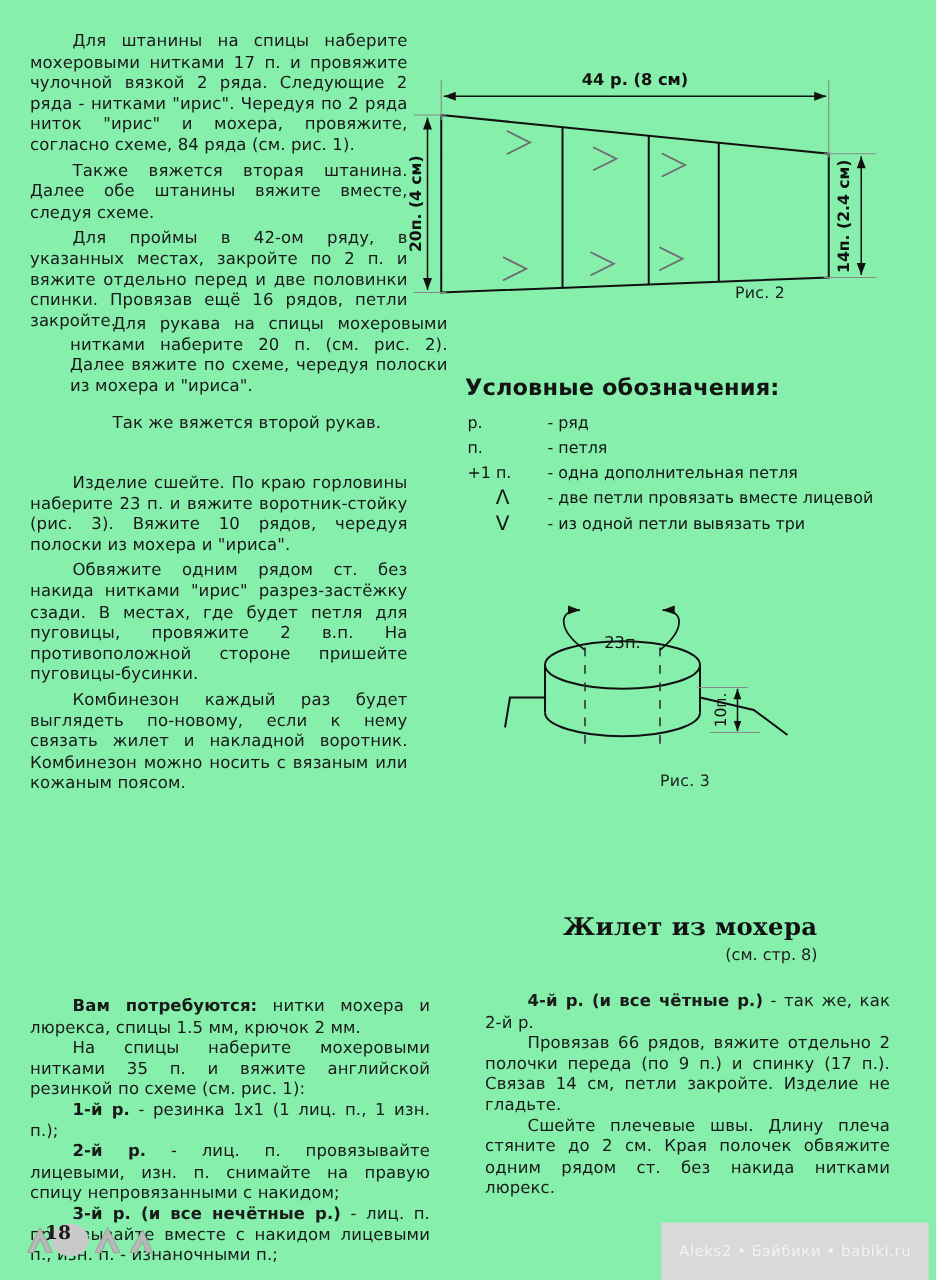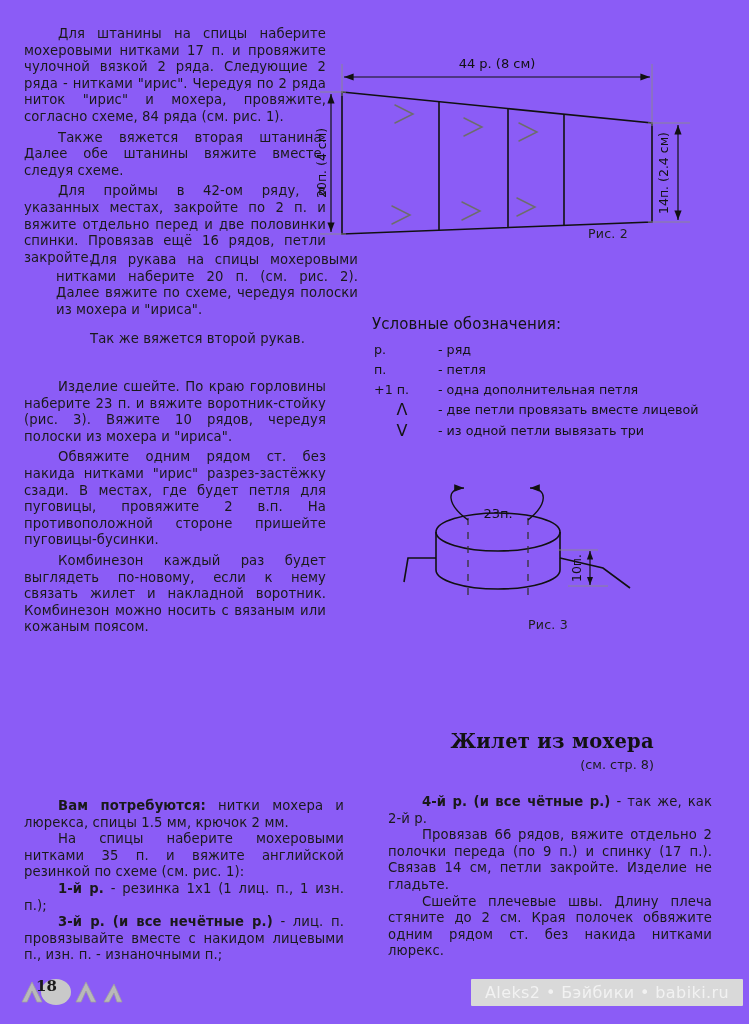--- a/index.html
+++ b/index.html
@@ -7,21 +7,21 @@
     padding: 0;
     background: #ffffff;
   }
   body {
     font-family: "DejaVu Sans", sans-serif;
   }
   #page {
     position: relative;
     width: 749px;
     height: 1024px;
-    background: #8b5cf6;
+    background: #86efac;
     overflow: hidden;
   }
 
   
   .col {
     position: absolute;
     text-align: justify;
     color: #1a1a1a;
     font-size: 13.2px;
     line-height: 16.6px;
@@ -34,44 +34,43 @@
   .col p.gap { margin-top: 13px; }
   .col p.gap-s { margin-top: 4px; }
   .b { font-weight: bold; }
 
   
   #left-top { left: 24px; top: 26px; width: 302px; }
   #left-mid { left: 24px; top: 252px; width: 302px; margin-left: 32px; }
   #left-bot { left: 24px; top: 379px; width: 302px; }
 
   
-  #fig2 { position: absolute; left: 312px; top: 26px; width: 400px; height: 220px; }
+  #fig2 { position: absolute; left: 323px; top: 26px; width: 400px; height: 220px; font-weight: bold; }
   #fig2 svg { display: block; }
   .cap {
     position: absolute;
     font-size: 12.6px;
     color: #202020;
     letter-spacing: 0.2px;
   }
   #fig2-cap { left: 588px; top: 226px; }
 
   
   #legend {
     position: absolute;
     left: 372px;
     top: 300px;
     width: 340px;
     color: #141414;
   }
   #legend .legend-title {
-    font-weight: normal;
-    font-size: 15px;
+    font-weight: bold;
+    font-size: 18px;
     margin-bottom: 6px;
     letter-spacing: 0.1px;
-    margin-top: 15px;
   }
   #legend table {
     border-collapse: collapse;
     font-size: 12.7px;
   }
   #legend td {
     padding: 2.5px 0;
     vertical-align: middle;
     white-space: nowrap;
   }
@@ -133,25 +132,25 @@
     top: 977px;
     width: 30px;
     font-family: "DejaVu Serif", serif;
     font-weight: bold;
     font-size: 15px;
     color: #1a1a1a;
   }
   #watermark {
     position: absolute;
     right: 6px;
-    bottom: 18px;
-    padding: 4px 14px;
+    bottom: 0;
+    padding: 16px 14px;
     background: #d9d9d9;
     color: #f2f2f2;
-    font-size: 16px;
+    font-size: 12px;
     letter-spacing: 0.4px;
     border-radius: 1px;
     white-space: nowrap;
   }
 </style>
 </head>
 <body>
 
 <div id="page">
 
@@ -311,20 +310,23 @@
 
   <div class="col" id="bot-left">
     <p>
       <span class="b">Вам потребуются:</span><span> нитки мохера и люрекса, спицы 1.5 мм, крючок 2 мм.</span>
     </p>
     <p>На спицы наберите мохеровыми нитками 35 п. и вяжите английской резинкой по схеме (см. рис. 1):</p>
     <p>
       <span class="b">1-й р.</span><span> - резинка 1х1 (1 лиц. п., 1 изн. п.);</span>
     </p>
     <p>
+      <span class="b">2-й р.</span><span> - лиц. п. провязывайте лицевыми, изн. п. снимайте на правую спицу непровязанными с накидом;</span>
+    </p>
+    <p>
       <span class="b">3-й р. (и все нечётные р.)</span><span> - лиц. п. провязывайте вместе с накидом лицевыми п., изн. п. - изнаночными п.;</span>
     </p>
   </div>
 
   <div class="col" id="bot-right">
     <p>
       <span class="b">4-й р. (и все чётные р.)</span><span> - так же, как 2-й р.</span>
     </p>
     <p>Провязав 66 рядов, вяжите отдельно 2 полочки переда (по 9 п.) и спинку (17 п.). Связав 14 см, петли закройте. Изделие не гладьте.</p>
     <p>Сшейте плечевые швы. Длину плеча стяните до 2 см. Края полочек обвяжите одним рядом ст. без накида нитками люрекс.</p>

